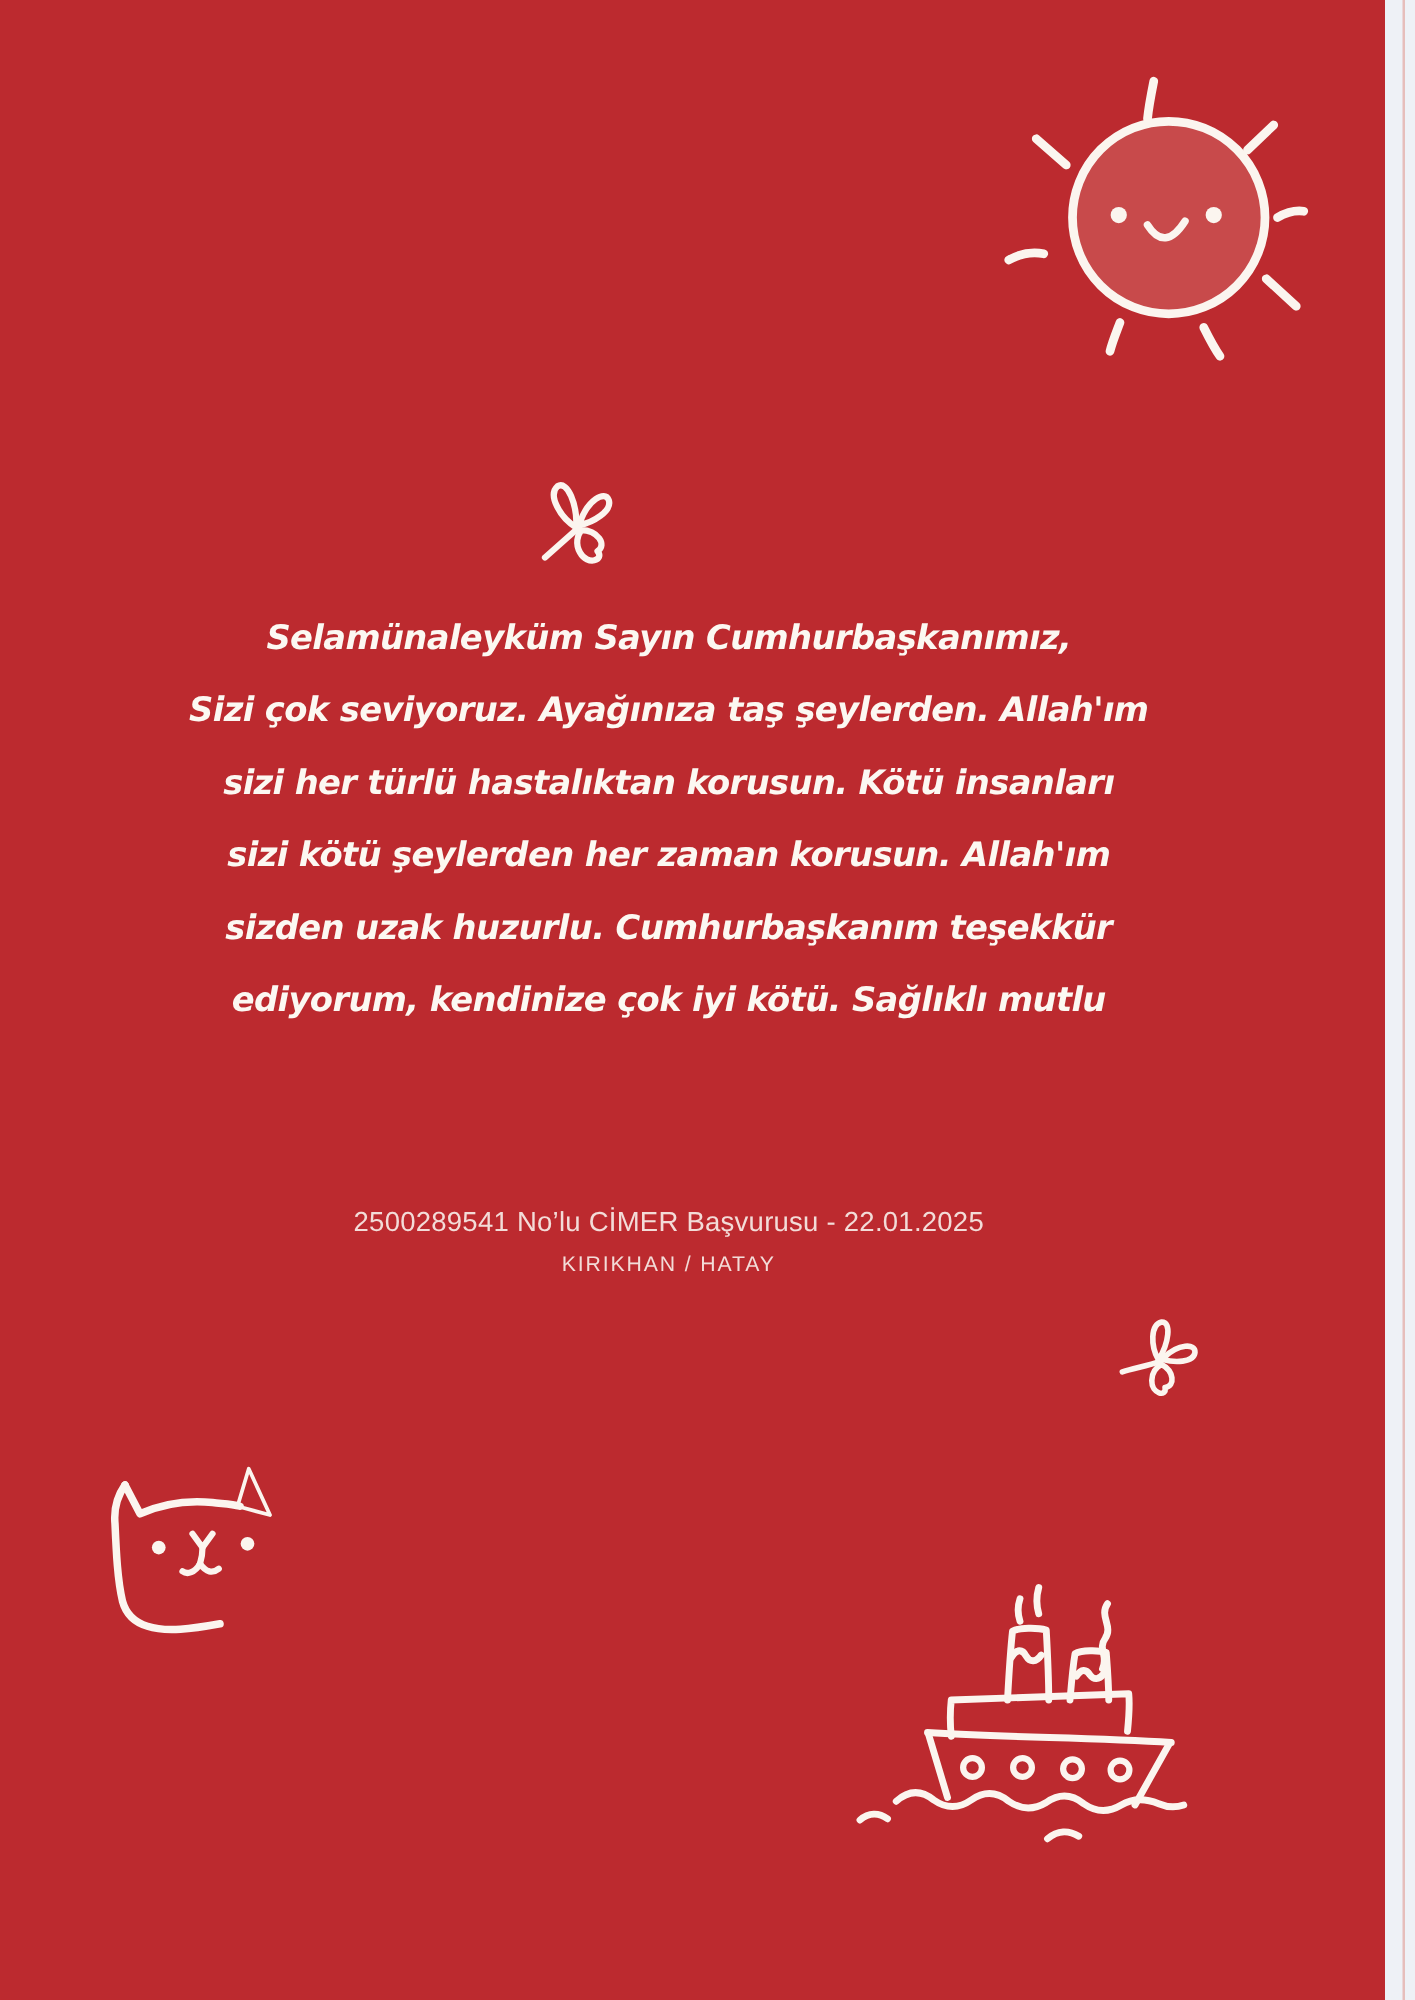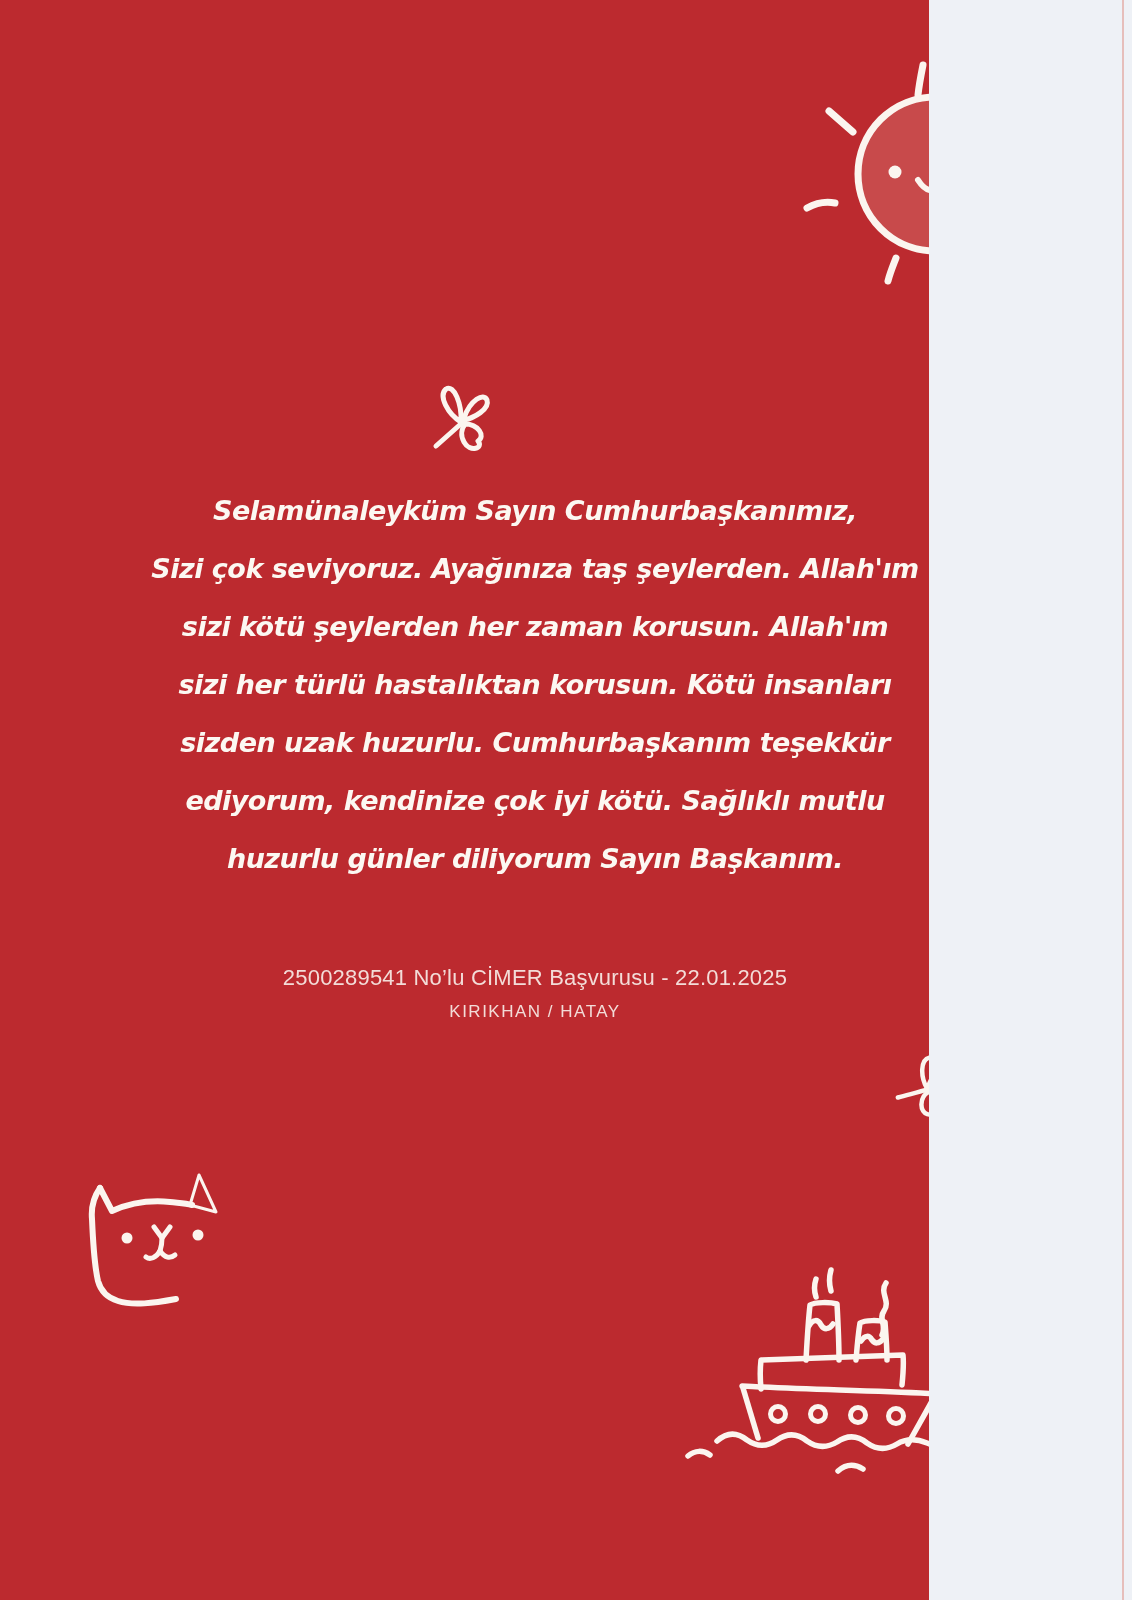--- a/index.html
+++ b/index.html
@@ -8,21 +8,21 @@
     --text-color:#fcf8f2;
     --footer-color:#f3dcd8;
     --sun-fill-color:#c84a4b;
     --edge-color:#eef1f6;
     --edge-line-color:#e6bebb;
   }
   *{margin:0;padding:0;box-sizing:border-box;}
   html,body{width:1132px;height:1600px;overflow:hidden;}
   body{background:var(--edge-color);font-family:"Liberation Sans",sans-serif;position:relative;}
   .page{
-    position:absolute;left:0;top:0;width:929px;height:1600px;
+    position:absolute;left:0;top:0;width:1108px;height:1600px;
     background:var(--background-color);
     color:var(--ink-color);
     overflow:hidden;
   }
   .edge{
     position:absolute;right:0;top:0;width:10px;height:1600px;
     background:var(--edge-color);
     border-left:2px solid var(--edge-line-color);
   }
   svg{position:absolute;overflow:visible;}
@@ -85,25 +85,24 @@
       <path d="M 37,42 C 24,34 14,16 22,9 C 30,4 38,24 37,42"></path>
       <path d="M 40,38 C 46,20 60,12 63,20 C 66,29 50,38 40,40"></path>
       <path d="M 41,44 C 54,44 62,56 54,61 C 60,68 46,73 40,62 C 36,55 38,48 41,44"></path>
       <path d="M 12,66 C 21,58 30,50 39,42"></path>
     </g>
   </svg>
 
   <div class="message">
     <div class="msg-line">Selamünaleyküm Sayın Cumhurbaşkanımız,</div>
     <div class="msg-line">Sizi çok seviyoruz. Ayağınıza taş şeylerden. Allah'ım</div>
+    <div class="msg-line">sizi her türlü hastalıktan korusun. Kötü insanları</div>
     <div class="msg-line">sizi kötü şeylerden her zaman korusun. Allah'ım</div>
-    <div class="msg-line">sizi her türlü hastalıktan korusun. Kötü insanları</div>
     <div class="msg-line">sizden uzak huzurlu. Cumhurbaşkanım teşekkür</div>
     <div class="msg-line">ediyorum, kendinize çok iyi kötü. Sağlıklı mutlu</div>
-    <div class="msg-line">huzurlu günler diliyorum Sayın Başkanım.</div>
   </div>
 
   <div class="footer">
     <div class="footer-ref">2500289541 No’lu CİMER Başvurusu - 22.01.2025</div>
     <div class="footer-loc">KIRIKHAN / HATAY</div>
   </div>
 
   <svg class="butterfly2" width="66" height="70" viewBox="0 0 66 70">
     <g stroke-width="4.5" transform="rotate(28, 33, 35)">
       <path d="M 31,36 C 20,29 12,14 19,8 C 26,4 32,20 31,36"></path>

